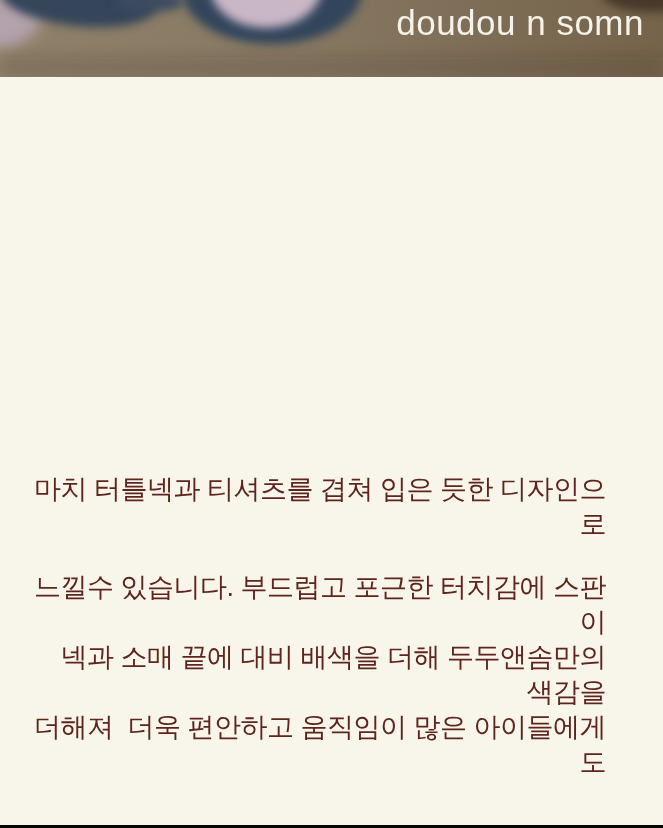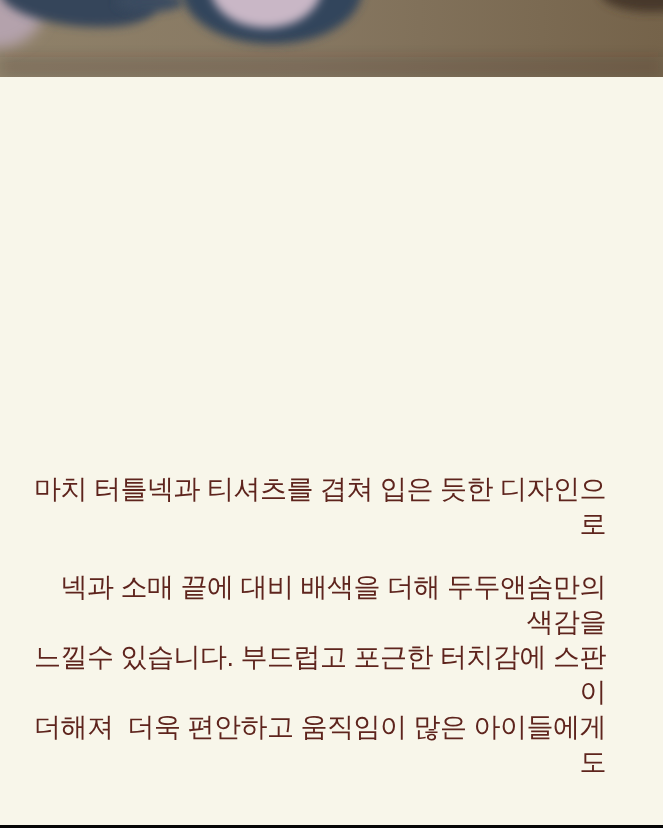--- a/index.html
+++ b/index.html
@@ -85,29 +85,30 @@
       <ellipse cx="150" cy="2" rx="34" ry="10" fill="#3b4c60" filter="url(#soft)"></ellipse>
 
       <ellipse cx="272" cy="-10" rx="90" ry="54" fill="#31445c" filter="url(#soft)"></ellipse>
 
       <ellipse cx="266" cy="-14" rx="56" ry="42" fill="#c9b7c6" filter="url(#soft)"></ellipse>
 
       <ellipse cx="652" cy="-8" rx="52" ry="20" fill="#46392a" filter="url(#soft)"></ellipse>
 
       <rect x="0" y="57" width="663" height="20" fill="rgba(55,45,30,0.18)" filter="url(#softer)"></rect>
     </svg>
+    <div class="brand-logo">doudou n somn</div>
   </div>
 
   <div class="description">
     <div class="para">
       <div class="line">마치 터틀넥과 티셔츠를 겹쳐 입은 듯한 디자인으로</div>
     </div>
     <div class="para">
+      <div class="line">느낄수 있습니다. 부드럽고 포근한 터치감에 스판이</div>
       <div class="line">넥과 소매 끝에 대비 배색을 더해 두두앤솜만의 색감을</div>
-      <div class="line">느낄수 있습니다. 부드럽고 포근한 터치감에 스판이</div>
       <div class="line">더해져  더욱 편안하고 움직임이 많은 아이들에게도</div>
 
     </div>
   </div>
 
   <div class="bottom-divider"></div>
 
 </div>
 
 </body></html>

